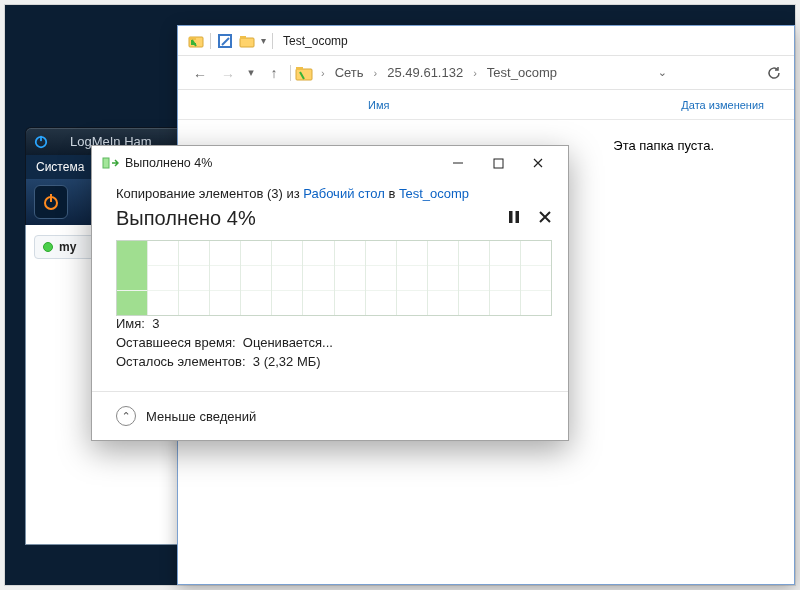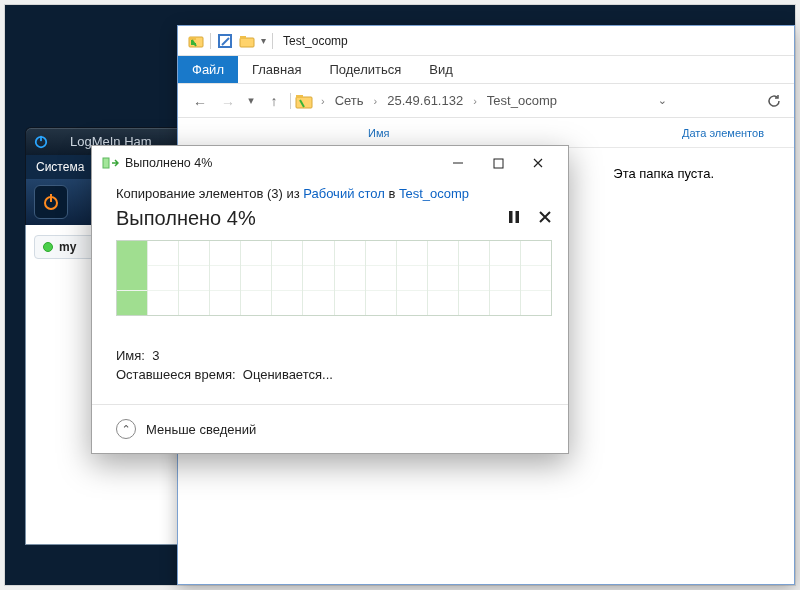--- a/index.html
+++ b/index.html
@@ -244,21 +244,21 @@
     content:'';
     position:absolute; left:0; right:0;
     border-top:1px solid #eef4ee;
   }
   .chart-cell::before { top:33%; }
   .chart-cell::after { top:66%; }
   .chart-fill {
     background: #a0de90;
     height:100%;
   }
-  .kv { margin-top: 32px; font-size:13px; color:#222; }
+  .kv { margin-top: 0; font-size:13px; color:#222; }
   .kv div { margin-bottom: 4px; }
   .kv .k { display:inline-block; }
   .copy-foot {
     border-top:1px solid #e4e4e4;
     padding: 14px 24px;
     display:flex; align-items:center; gap:10px;
     font-size:13px;
   }
   .chev-circle{
     width:20px;height:20px;border:1px solid #888;border-radius:50%;
@@ -319,26 +319,20 @@
       </span>
       <span class="qat">
         <svg viewBox="0 0 16 16">
             <rect x="1" y="5" width="14" height="9" rx="1" fill="#ffd36b" stroke="#d9a838"></rect>
             <rect x="1" y="3" width="6" height="3" fill="#f0bf4a"></rect>
           </svg>
       </span>
       <span style="font-size:10px;color:#666;">▾</span>
       <span class="vdiv"></span>
       <span style="margin-left:4px;">Test_ocomp</span>
-    </div>
-    <div class="exp-tabs">
-      <div class="exp-tab active">Файл</div>
-      <div class="exp-tab">Главная</div>
-      <div class="exp-tab">Поделиться</div>
-      <div class="exp-tab">Вид</div>
     </div>
     <div class="exp-addr">
       <div class="nav-btn">←</div>
       <div class="nav-btn" style="opacity:.4;">→</div>
       <div class="addr-drop">▾</div>
       <div class="nav-btn">↑</div>
       <span class="vdiv"></span>
       <span class="folder-ico">
         <svg viewBox="0 0 18 18">
             <rect x="1" y="5" width="16" height="11" rx="1" fill="#ffd36b" stroke="#d9a838"></rect>
@@ -357,21 +351,21 @@
       <div class="addr-drop" style="margin-left:auto;">⌄</div>
       <div class="refresh">
         <svg width="14" height="14" viewBox="0 0 14 14">
             <path d="M12 7a5 5 0 1 1-1.5-3.5" fill="none" stroke="#555" stroke-width="1.5"></path>
             <path d="M11 1 L11 4 L8 4" fill="none" stroke="#555" stroke-width="1.5"></path>
           </svg>
       </div>
     </div>
     <div class="exp-headers">
       <div class="col-name">Имя</div>
-      <div class="col-date">Дата элементов</div>
+      <div class="col-date">Дата изменения</div>
     </div>
     <div class="exp-body">
       <div class="empty-msg">Эта папка пуста.</div>
     </div>
   </div>
 
   <div class="copy">
     <div class="copy-title">
       <span style="display:flex;gap:1px;margin-right:6px;">
         <svg width="8" height="12" viewBox="0 0 8 12">
@@ -429,20 +423,21 @@
           <div class="chart-cell"></div>
           <div class="chart-cell"></div>
           <div class="chart-cell"></div>
           <div class="chart-cell"></div>
           <div class="chart-cell"></div>
           <div class="chart-cell"></div>
         </div>
       <div class="kv">
         <div><span class="k">Имя:</span>&nbsp;&nbsp;<span>3</span></div>
         <div><span class="k">Оставшееся время:</span>&nbsp;&nbsp;<span>Оценивается...</span></div>
+        <div><span class="k">Осталось элементов:</span>&nbsp;&nbsp;<span>3 (2,32 МБ)</span></div>
       </div>
     </div>
     <div class="copy-foot">
       <span class="chev-circle">⌃</span>
       <span>Меньше сведений</span>
     </div>
   </div>
 </div>
 
 </body></html>

